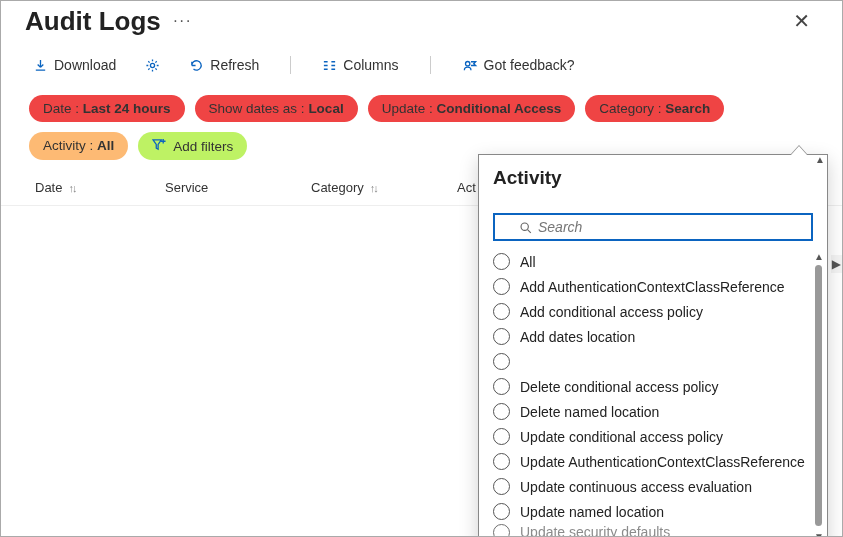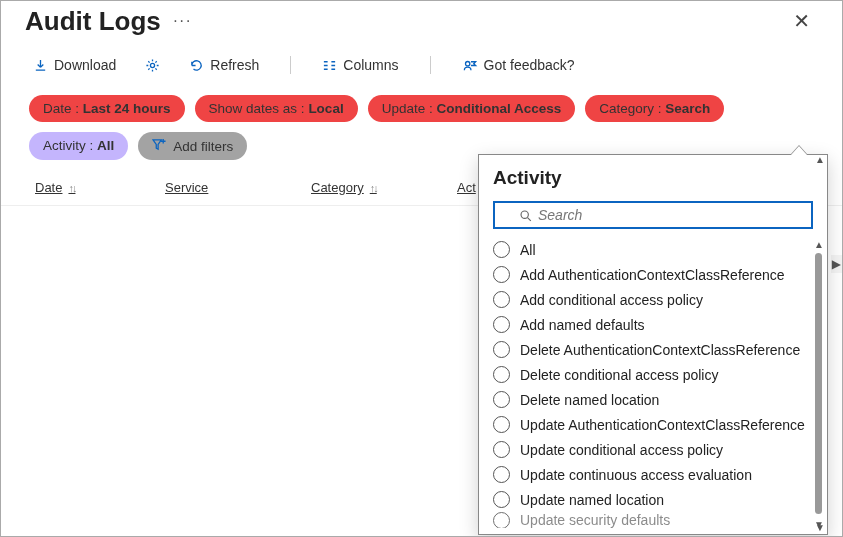--- a/index.html
+++ b/index.html
@@ -10,37 +10,37 @@
   .more-dots { margin-left: 12px; color: #555; font-size: 16px; letter-spacing: 1px; }
   .close-btn { margin-left: auto; font-size: 20px; color: #444; cursor: pointer; padding: 4px 8px; }
 
   .toolbar { display: flex; align-items: center; gap: 21px; padding: 10px 24px 14px 28px; border-bottom: none; font-size: 14px; color: #333; }
   .toolbar .item { display: inline-flex; align-items: center; gap: 6px; cursor: pointer; padding: 4px 4px; }
   .toolbar .icon { color: #0b64c0; display: inline-flex; }
   .divider { width: 1px; height: 18px; background: #ccc; margin: 0 6px; }
 
   .filters { display: flex; flex-wrap: wrap; gap: 10px; padding: 4px 24px 8px 28px; font-size: 13.5px; }
   .pill { background: #ef4444; border-radius: 16px; padding: 6px 14px; color: #333; cursor: pointer; white-space: nowrap; }
-  .pill.active { background: #c4b5fd; }
+  .pill.active { background: #fdba74; }
   .pill .value { font-weight: 600; }
-  .pill.add { display: inline-flex; align-items: center; gap: 6px; background: #a3a3a3; }
+  .pill.add { display: inline-flex; align-items: center; gap: 6px; background: #bef264; }
   .pill.add .icon { color: #0b64c0; }
 
-  .table-header { display: flex; padding: 12px 24px 10px 34px; font-size: 13px; color: #333; border-bottom: 1px solid #eee; text-decoration: underline; }
+  .table-header { display: flex; padding: 12px 24px 10px 34px; font-size: 13px; color: #333; border-bottom: 1px solid #eee; }
   .col { display: flex; align-items: center; gap: 6px; }
   .col.date { width: 130px; }
   .col.service { width: 146px; }
   .col.category { width: 146px; }
   .col.activity { width: 120px; }
   .sort-arrows { color: #888; font-size: 11px; letter-spacing: -2px; }
 
   
   .dropdown { position: absolute; top: 153px; left: 477px; width: 350px; background: #fff; border: 1px solid #888; box-shadow: 0 6px 18px rgba(0,0,0,0.18); }
   .dropdown .caret { position: absolute; top: -9px; right: 20px; width: 0; height: 0; border-left: 8px solid transparent; border-right: 8px solid transparent; border-bottom: 9px solid #fff; filter: drop-shadow(0 -1px 0 #888); }
-  .dropdown h3 { font-size: 19px; font-weight: 600; padding: 12px 14px 12px 14px; color: #222; }
+  .dropdown h3 { font-size: 19px; font-weight: 600; padding: 12px 14px 24px 14px; color: #222; }
   .search-wrap { margin: 0 14px 8px 14px; border: 2px solid #0b64c0; display: flex; align-items: center; padding: 4px 24px; }
   .search-wrap .mag { color: #666; margin-right: 6px; display: inline-flex; }
   .search-wrap input { border: none; outline: none; flex: 1; font-size: 14px; color: #333; }
   .search-wrap input::placeholder { color: #777; font-style: italic; }
   .options { max-height: 300px; overflow: hidden; position: relative; padding: 0 4px 6px 14px; }
   .opt { display: flex; align-items: center; gap: 10px; padding: 4px 0; font-size: 14px; color: #222; cursor: pointer; }
   .opt.last { color:#777; opacity:0.85; overflow:hidden; height:16px; }
   .radio { width: 17px; height: 17px; border: 1px solid #555; border-radius: 50%; flex: 0 0 17px; }
   .scrollbar { position: absolute; top: 16px; right: 5px; bottom: 20px; width: 7px; background: #999; border-radius: 4px; }
   .scroll-up, .scroll-down { position: absolute; right: 3px; font-size: 10px; color: #555; }
@@ -167,44 +167,43 @@
     <div class="opt">
         <span class="radio"></span>
         <span>Add AuthenticationContextClassReference</span>
       </div>
     <div class="opt">
         <span class="radio"></span>
         <span>Add conditional access policy</span>
       </div>
     <div class="opt">
         <span class="radio"></span>
-        <span>Add named defaults</span>
-      </div>
-    <div class="opt">
-        <span class="radio"></span>
-        <span>Delete AuthenticationContextClassReference</span>
+        <span>Add dates location</span>
+      </div>
+    <div class="opt">
+        <span class="radio"></span>
       </div>
     <div class="opt">
         <span class="radio"></span>
         <span>Delete conditional access policy</span>
       </div>
     <div class="opt">
         <span class="radio"></span>
         <span>Delete named location</span>
       </div>
     <div class="opt">
         <span class="radio"></span>
+        <span>Update conditional access policy</span>
+      </div>
+    <div class="opt">
+        <span class="radio"></span>
         <span>Update AuthenticationContextClassReference</span>
       </div>
     <div class="opt">
         <span class="radio"></span>
-        <span>Update conditional access policy</span>
-      </div>
-    <div class="opt">
-        <span class="radio"></span>
         <span>Update continuous access evaluation</span>
       </div>
     <div class="opt">
         <span class="radio"></span>
         <span>Update named location</span>
       </div>
     <div class="opt last">
         <span class="radio"></span>
         <span>Update security defaults</span>
       </div>

